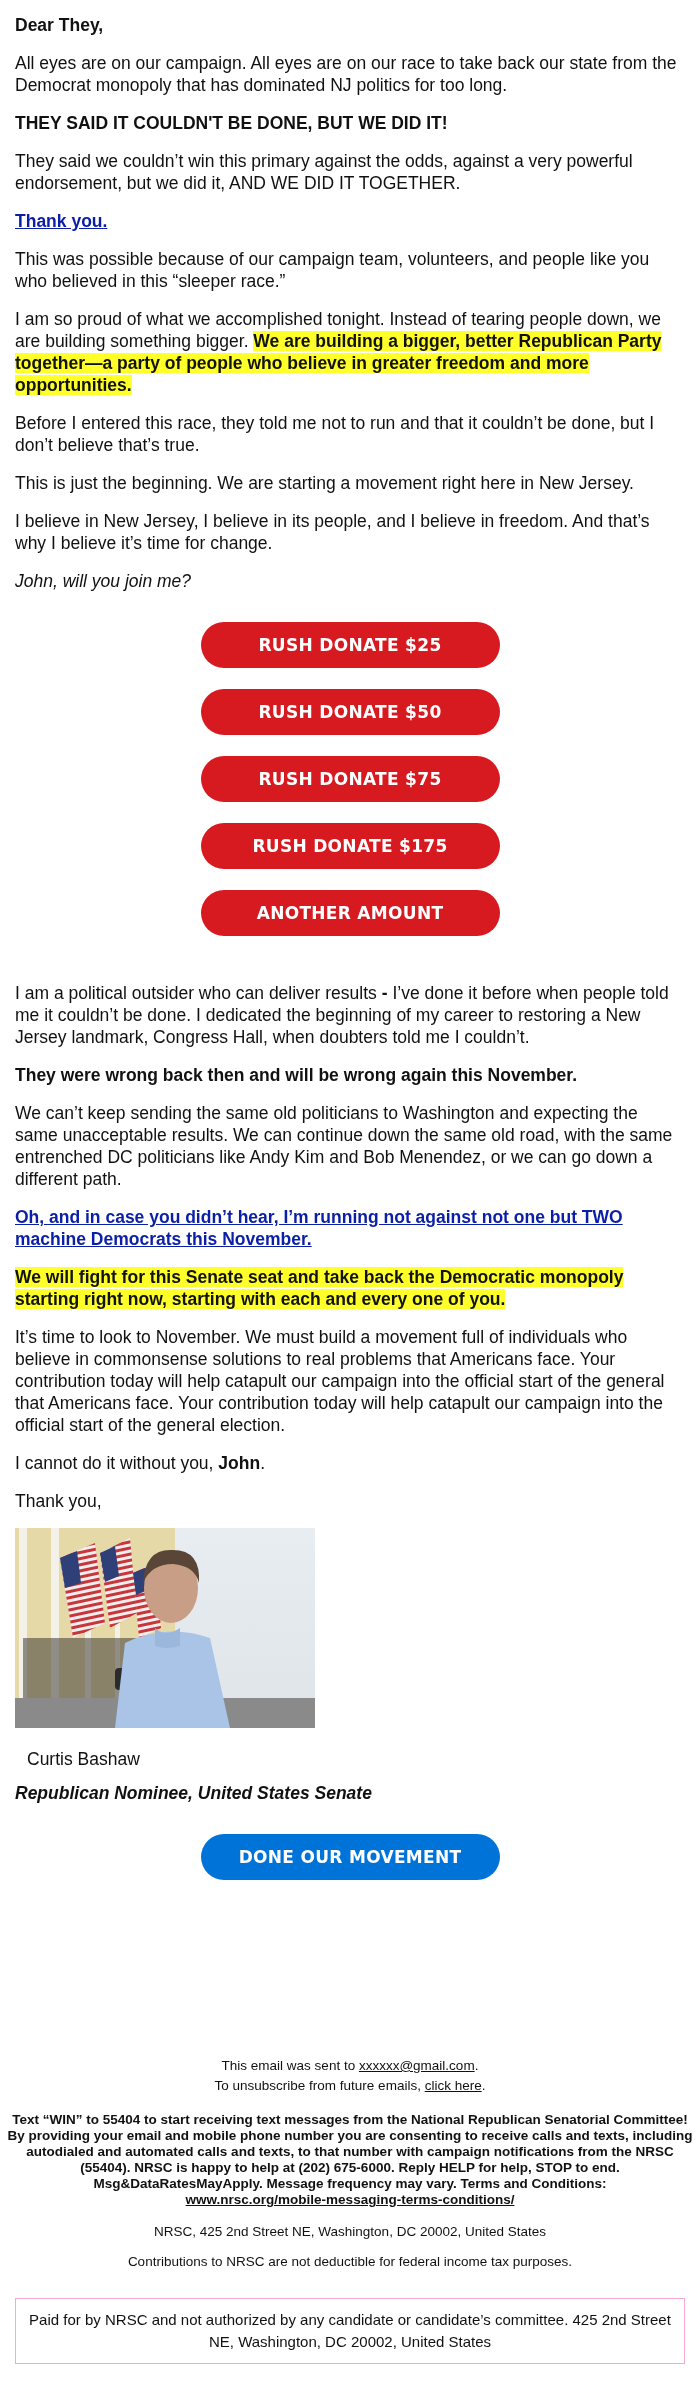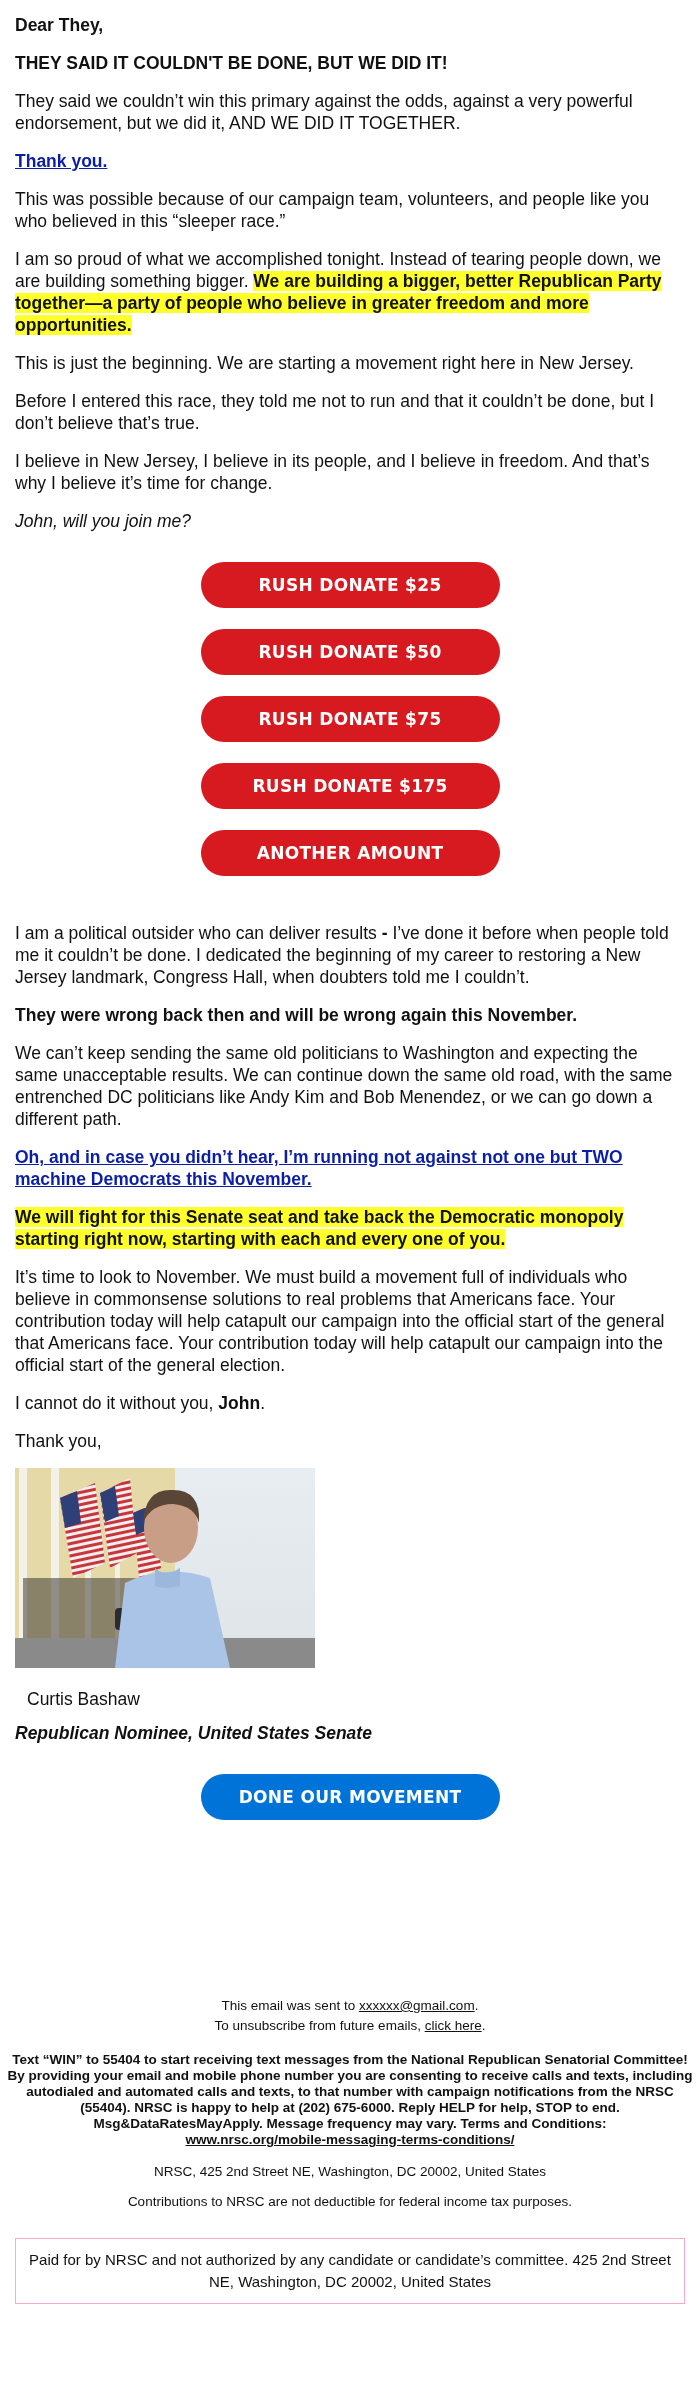--- a/index.html
+++ b/index.html
@@ -54,31 +54,32 @@
   .paid-box {
     border: 1px solid #f9a8d4; margin: 26px 15px 0 15px; padding: 10px 12px;
     text-align: center; font-size: 15px; line-height: 22px;
   }
 </style>
 </head>
 <body>
 
 <div class="content">
   <p class="greeting">Dear They,</p>
+  <p>All eyes are on our campaign. All eyes are on our race to take back our state from the Democrat monopoly that has dominated NJ politics for too long.</p>
   <p class="bold">THEY SAID IT COULDN'T BE DONE, BUT WE DID IT!</p>
   <p>They said we couldn’t win this primary against the odds, against a very powerful endorsement, but we did it, AND WE DID IT TOGETHER.</p>
   <p>
     <a class="link" href="#">Thank you.</a>
   </p>
   <p>This was possible because of our campaign team, volunteers, and people like you who believed in this “sleeper race.”</p>
   <p>
     <span>I am so proud of what we accomplished tonight. Instead of tearing people down, we are building something bigger. </span><span class="hl">We are building a bigger, better Republican Party together—a party of people who believe in greater freedom and more opportunities.</span>
   </p>
+  <p>Before I entered this race, they told me not to run and that it couldn’t be done, but I don’t believe that’s true.</p>
   <p>This is just the beginning. We are starting a movement right here in New Jersey.</p>
-  <p>Before I entered this race, they told me not to run and that it couldn’t be done, but I don’t believe that’s true.</p>
   <p>I believe in New Jersey, I believe in its people, and I believe in freedom. And that’s why I believe it’s time for change.</p>
   <p class="italic">John, will you join me?</p>
 
   <div class="btn-stack">
     <a class="btn red" href="#">RUSH DONATE $25</a>
     <a class="btn red" href="#">RUSH DONATE $50</a>
     <a class="btn red" href="#">RUSH DONATE $75</a>
     <a class="btn red" href="#">RUSH DONATE $175</a>
     <a class="btn red" href="#">ANOTHER AMOUNT</a>
   </div>

